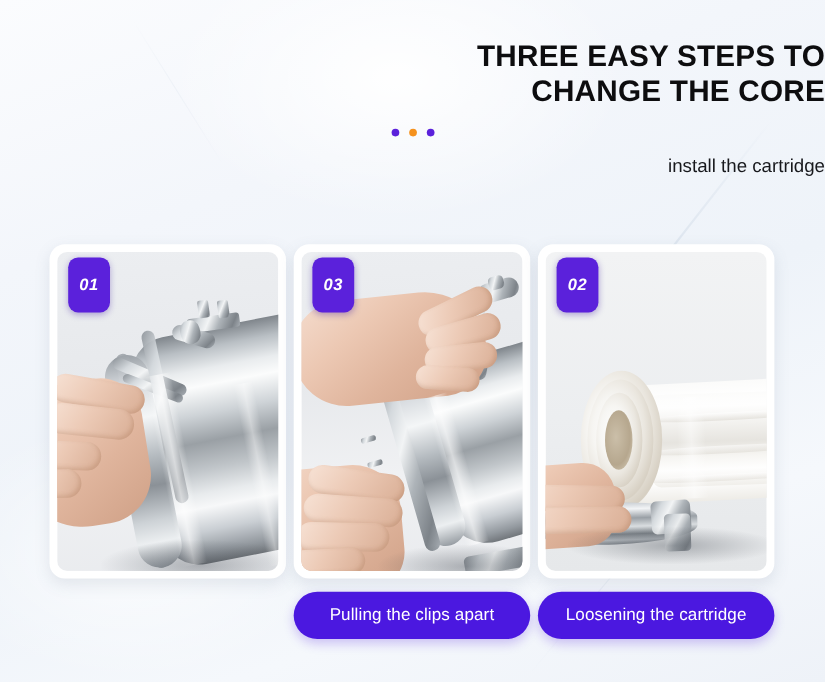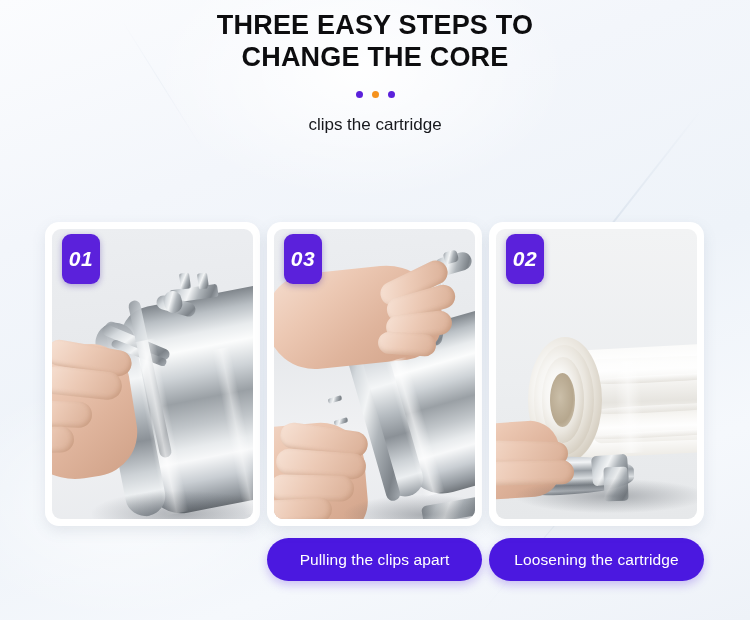--- a/index.html
+++ b/index.html
@@ -62,22 +62,22 @@
   }
   .bg-glow.g2 {
     width: 360px; height: 240px;
     left: -60px; top: 380px;
     background: radial-gradient(ellipse at center, rgba(255,255,255,.7) 0%, rgba(255,255,255,0) 70%);
   }
 
   
   .header {
     position: absolute;
-    left: 0; right: 0; top: 10px;
-    text-align: center;
+    left: 0; right: 0; top: 36px;
+    text-align: right;
   }
   .title {
     margin: 0;
     color: #0d0d0f;
     font-size: 27px;
     font-weight: bold;
     letter-spacing: .2px;
     line-height: 1.18;
     font-stretch: condensed;
   }
@@ -143,21 +143,21 @@
     left: 17px;
     top: 12px;
     z-index: 6;
     width: 38px;
     height: 50px;
     border-radius: 9px;
     display: flex;
     align-items: center;
     justify-content: center;
     color: #ffffff;
-    font-size: 21px;
+    font-size: 15px;
     font-weight: bold;
     font-style: italic;
     letter-spacing: .5px;
     box-shadow: 0 2px 6px rgba(60,25,160,.35);
   }
 
   
   .pill {
     margin-top: 12px;
     height: 43px;
@@ -282,21 +282,21 @@
       <span class="line2">CHANGE THE CORE</span>
     </h1>
 
     <div class="dots">
       <span class="dot" style="background: rgb(91, 33, 219);"></span>
       <span class="dot" style="background: rgb(245, 146, 30);"></span>
       <span class="dot" style="background: rgb(91, 33, 219);"></span>
     </div>
 
     <p class="subtitle">
-      <span class="line2">clips the cartridge</span>
+      <span class="line2">install the cartridge</span>
     </p>
   </div>
 
   <div class="cards">
 
     <div class="card-col">
       <div class="card">
         <div class="badge" style="background: rgb(91, 33, 219);">
           <span>01</span>
         </div>

